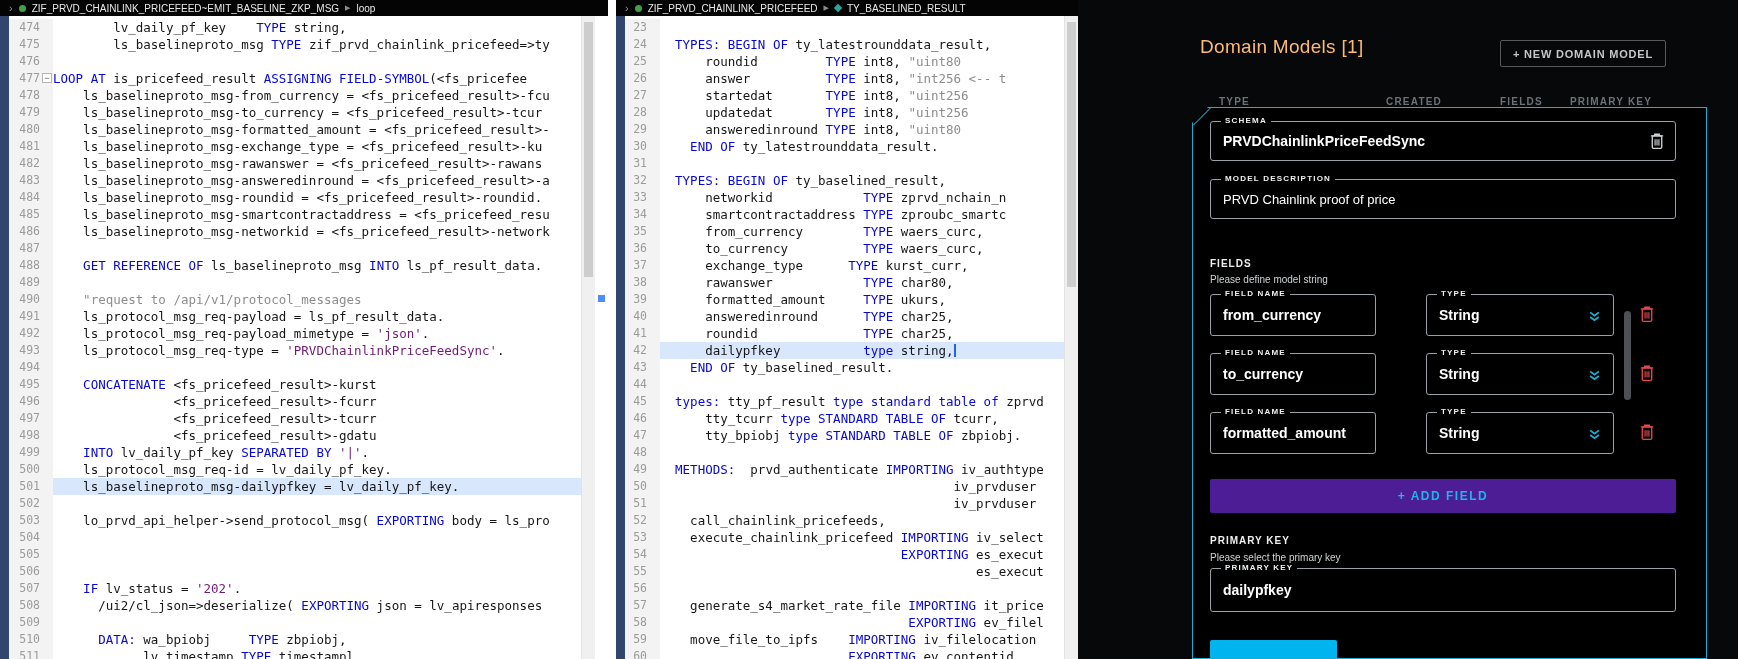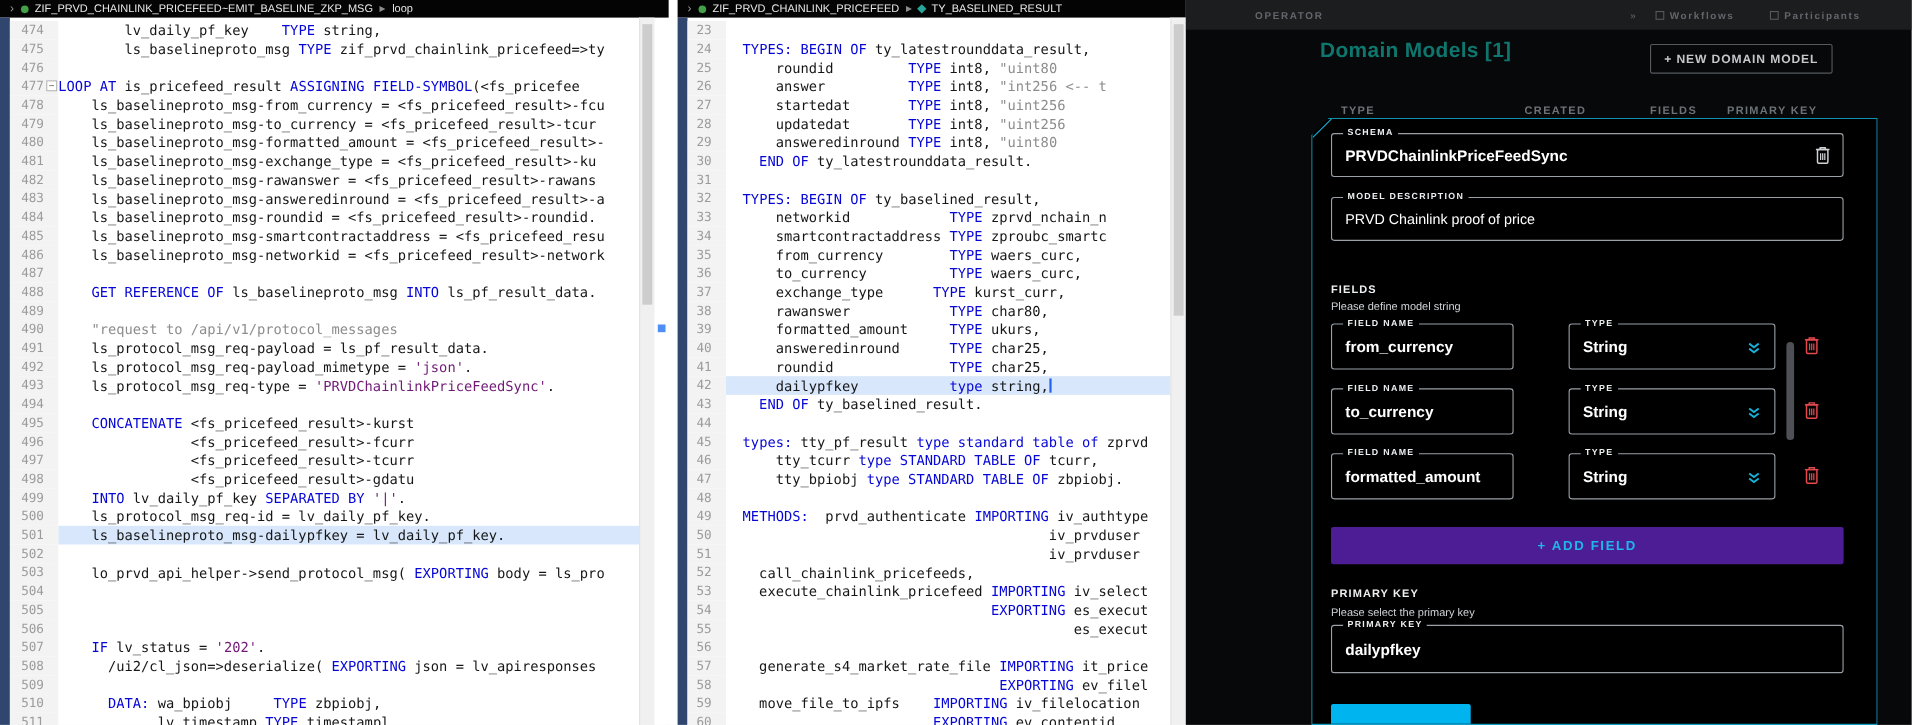--- a/index.html
+++ b/index.html
@@ -37,21 +37,21 @@
   #editor-left .vscroll{left:581px}
   #editor-mid .vscroll{right:0}
   .vthumb{position:absolute;left:2px;right:2px;background:#cdcdcd}
   .ruler-marker{position:absolute;width:7px;height:7px;background:#4f8ef7;left:598px;top:295px}
 
   
   .panel{position:absolute;left:1078px;top:0;width:660px;height:659px;background:#07080a;overflow:hidden;color:#fff}
   .panel-nav{position:absolute;top:0;left:0;right:0;height:27px;background:#1b1d1f;color:#63676b;font-size:9px;font-weight:bold;letter-spacing:1.5px}
   .panel-nav .nav-el{position:absolute;top:9px;white-space:nowrap}
   .nav-ico{display:inline-block;width:8px;height:8px;border:1px solid #55595d;margin-right:5px;vertical-align:-1px}
-  .panel-title{position:absolute;left:122px;top:36px;font-size:19px;font-weight:bold;color:#0f766e;letter-spacing:.3px}
+  .panel-title{position:absolute;left:122px;top:36px;font-size:19px;font-weight:normal;color:#fdba74;letter-spacing:.3px}
   .new-model-btn{position:absolute;left:422px;top:40px;width:166px;height:27px;background:transparent;border:1px solid #565a5f;border-radius:2px;color:#c3c7ca;font-size:11px;font-weight:bold;letter-spacing:.8px;font-family:inherit;cursor:pointer}
   .cols span{position:absolute;top:96px;font-size:10px;font-weight:bold;color:#6d7277;letter-spacing:1.2px}
   .col-type{left:141px}.col-created{left:308px}.col-fields{left:422px}.col-pk{left:492px}
 
   .card{position:absolute;left:114px;top:107px;width:515px;height:552px;background:#000;border:1px solid #17b1d8;clip-path:polygon(16px 0,100% 0,100% 100%,0 100%,0 16px);overflow:hidden}
   .corner-line{position:absolute;top:7.5px;left:-3.5px;width:24px;height:1px;background:#17b1d8;transform:rotate(-45deg)}
 
   .fset{position:absolute;border:1px solid #9aa0a6;border-radius:3px;background:#000}
   .legend{position:absolute;top:-6px;left:10px;background:#000;padding:0 4px;font-size:8px;font-weight:bold;letter-spacing:1.2px;color:#eceef0;white-space:nowrap}
   .fval{position:absolute;left:12px;top:50%;transform:translateY(-50%);font-size:14px;font-weight:bold;color:#fff;white-space:nowrap}
@@ -109,26 +109,20 @@
       <span class="tab-title">TY_BASELINED_RESULT</span>
     </div>
     <div class="strip"></div>
     <div class="lines" id="mid-lines"><div class="row"><span class="ln">23</span><span class="code"></span></div><div class="row"><span class="ln">24</span><span class="code"><span class="t-p">  </span><span class="t-k">TYPES:</span><span class="t-p"> </span><span class="t-k">BEGIN OF</span><span class="t-p"> ty_latestrounddata_result,</span></span></div><div class="row"><span class="ln">25</span><span class="code"><span class="t-p">      roundid         </span><span class="t-k">TYPE</span><span class="t-p"> int8, </span><span class="t-c">"uint80</span></span></div><div class="row"><span class="ln">26</span><span class="code"><span class="t-p">      answer          </span><span class="t-k">TYPE</span><span class="t-p"> int8, </span><span class="t-c">"int256 &lt;-- t</span></span></div><div class="row"><span class="ln">27</span><span class="code"><span class="t-p">      startedat       </span><span class="t-k">TYPE</span><span class="t-p"> int8, </span><span class="t-c">"uint256</span></span></div><div class="row"><span class="ln">28</span><span class="code"><span class="t-p">      updatedat       </span><span class="t-k">TYPE</span><span class="t-p"> int8, </span><span class="t-c">"uint256</span></span></div><div class="row"><span class="ln">29</span><span class="code"><span class="t-p">      answeredinround </span><span class="t-k">TYPE</span><span class="t-p"> int8, </span><span class="t-c">"uint80</span></span></div><div class="row"><span class="ln">30</span><span class="code"><span class="t-p">    </span><span class="t-k">END OF</span><span class="t-p"> ty_latestrounddata_result.</span></span></div><div class="row"><span class="ln">31</span><span class="code"></span></div><div class="row"><span class="ln">32</span><span class="code"><span class="t-p">  </span><span class="t-k">TYPES:</span><span class="t-p"> </span><span class="t-k">BEGIN OF</span><span class="t-p"> ty_baselined_result,</span></span></div><div class="row"><span class="ln">33</span><span class="code"><span class="t-p">      networkid            </span><span class="t-k">TYPE</span><span class="t-p"> zprvd_nchain_n</span></span></div><div class="row"><span class="ln">34</span><span class="code"><span class="t-p">      smartcontractaddress </span><span class="t-k">TYPE</span><span class="t-p"> zproubc_smartc</span></span></div><div class="row"><span class="ln">35</span><span class="code"><span class="t-p">      from_currency        </span><span class="t-k">TYPE</span><span class="t-p"> waers_curc,</span></span></div><div class="row"><span class="ln">36</span><span class="code"><span class="t-p">      to_currency          </span><span class="t-k">TYPE</span><span class="t-p"> waers_curc,</span></span></div><div class="row"><span class="ln">37</span><span class="code"><span class="t-p">      exchange_type      </span><span class="t-k">TYPE</span><span class="t-p"> kurst_curr,</span></span></div><div class="row"><span class="ln">38</span><span class="code"><span class="t-p">      rawanswer            </span><span class="t-k">TYPE</span><span class="t-p"> char80,</span></span></div><div class="row"><span class="ln">39</span><span class="code"><span class="t-p">      formatted_amount     </span><span class="t-k">TYPE</span><span class="t-p"> ukurs,</span></span></div><div class="row"><span class="ln">40</span><span class="code"><span class="t-p">      answeredinround      </span><span class="t-k">TYPE</span><span class="t-p"> char25,</span></span></div><div class="row"><span class="ln">41</span><span class="code"><span class="t-p">      roundid              </span><span class="t-k">TYPE</span><span class="t-p"> char25,</span></span></div><div class="row hl"><span class="ln">42</span><span class="code"><span class="t-p">      dailypfkey           </span><span class="t-k">type</span><span class="t-p"> string,</span><span class="cursor"></span></span></div><div class="row"><span class="ln">43</span><span class="code"><span class="t-p">    </span><span class="t-k">END OF</span><span class="t-p"> ty_baselined_result.</span></span></div><div class="row"><span class="ln">44</span><span class="code"></span></div><div class="row"><span class="ln">45</span><span class="code"><span class="t-p">  </span><span class="t-k">types:</span><span class="t-p"> tty_pf_result </span><span class="t-k">type standard table of</span><span class="t-p"> zprvd</span></span></div><div class="row"><span class="ln">46</span><span class="code"><span class="t-p">      tty_tcurr </span><span class="t-k">type STANDARD TABLE OF</span><span class="t-p"> tcurr,</span></span></div><div class="row"><span class="ln">47</span><span class="code"><span class="t-p">      tty_bpiobj </span><span class="t-k">type STANDARD TABLE OF</span><span class="t-p"> zbpiobj.</span></span></div><div class="row"><span class="ln">48</span><span class="code"></span></div><div class="row"><span class="ln">49</span><span class="code"><span class="t-p">  </span><span class="t-k">METHODS:</span><span class="t-p">  prvd_authenticate </span><span class="t-k">IMPORTING</span><span class="t-p"> iv_authtype</span></span></div><div class="row"><span class="ln">50</span><span class="code"><span class="t-p">                                       iv_prvduser</span></span></div><div class="row"><span class="ln">51</span><span class="code"><span class="t-p">                                       iv_prvduser</span></span></div><div class="row"><span class="ln">52</span><span class="code"><span class="t-p">    call_chainlink_pricefeeds,</span></span></div><div class="row"><span class="ln">53</span><span class="code"><span class="t-p">    execute_chainlink_pricefeed </span><span class="t-k">IMPORTING</span><span class="t-p"> iv_select</span></span></div><div class="row"><span class="ln">54</span><span class="code"><span class="t-p">                                </span><span class="t-k">EXPORTING</span><span class="t-p"> es_execut</span></span></div><div class="row"><span class="ln">55</span><span class="code"><span class="t-p">                                          es_execut</span></span></div><div class="row"><span class="ln">56</span><span class="code"></span></div><div class="row"><span class="ln">57</span><span class="code"><span class="t-p">    generate_s4_market_rate_file </span><span class="t-k">IMPORTING</span><span class="t-p"> it_price</span></span></div><div class="row"><span class="ln">58</span><span class="code"><span class="t-p">                                 </span><span class="t-k">EXPORTING</span><span class="t-p"> ev_filel</span></span></div><div class="row"><span class="ln">59</span><span class="code"><span class="t-p">    move_file_to_ipfs    </span><span class="t-k">IMPORTING</span><span class="t-p"> iv_filelocation</span></span></div><div class="row"><span class="ln">60</span><span class="code"><span class="t-p">                         </span><span class="t-k">EXPORTING</span><span class="t-p"> ev_contentid</span></span></div></div>
     <div class="vscroll">
       <div class="vthumb" style="top:6px;height:265px"></div>
     </div>
   </section>
 
   <aside class="panel">
-    <div class="panel-nav">
-      <span class="nav-el" style="left:63px">OPERATOR</span>
-      <span class="nav-el" style="left:404px;color:#55595d">»</span>
-      <span class="nav-el" style="left:427px"><span class="nav-ico"></span><span>Workflows</span></span>
-      <span class="nav-el" style="left:531px"><span class="nav-ico"></span><span>Participants</span></span>
-    </div>
 
     <h1 class="panel-title">Domain Models [1]</h1>
     <button class="new-model-btn">+ NEW DOMAIN MODEL</button>
 
     <div class="cols">
       <span class="col-type">TYPE</span>
       <span class="col-created">CREATED</span>
       <span class="col-fields">FIELDS</span>
       <span class="col-pk">PRIMARY KEY</span>
     </div>

